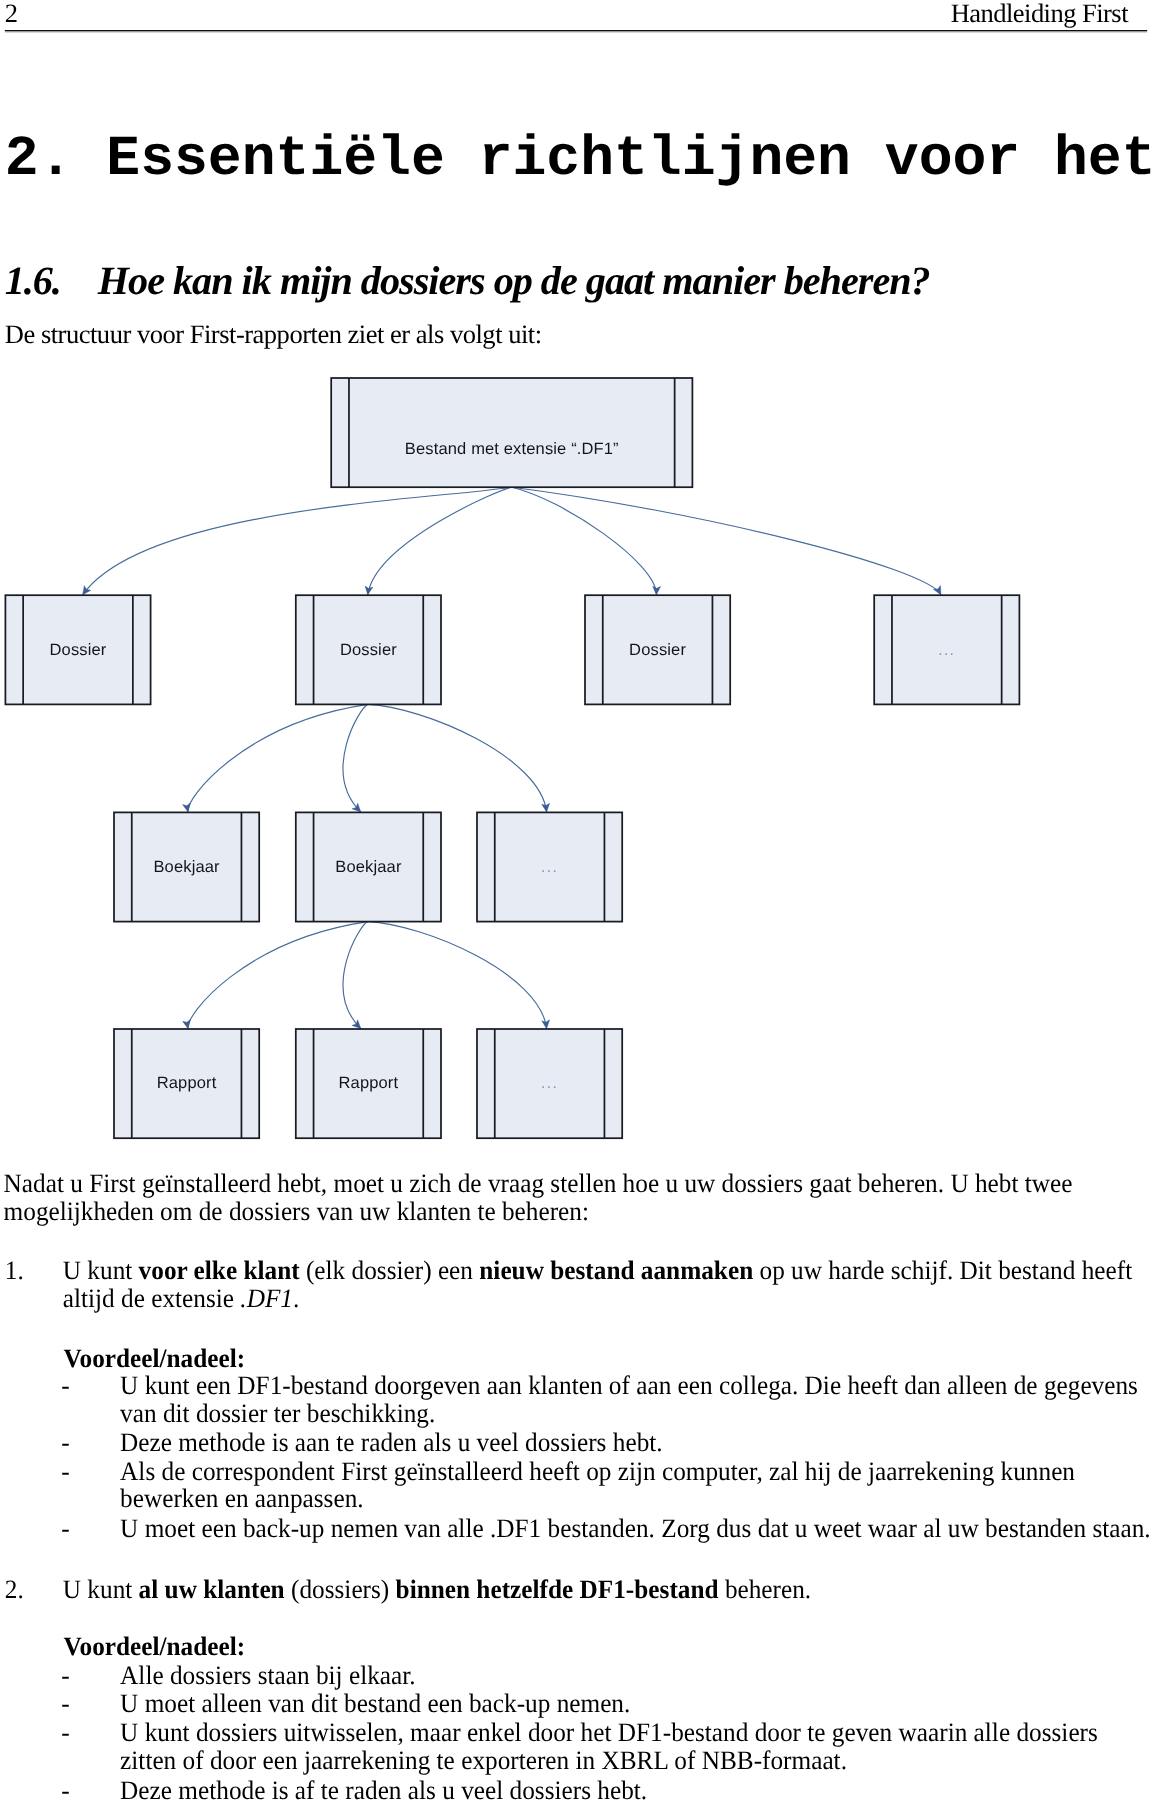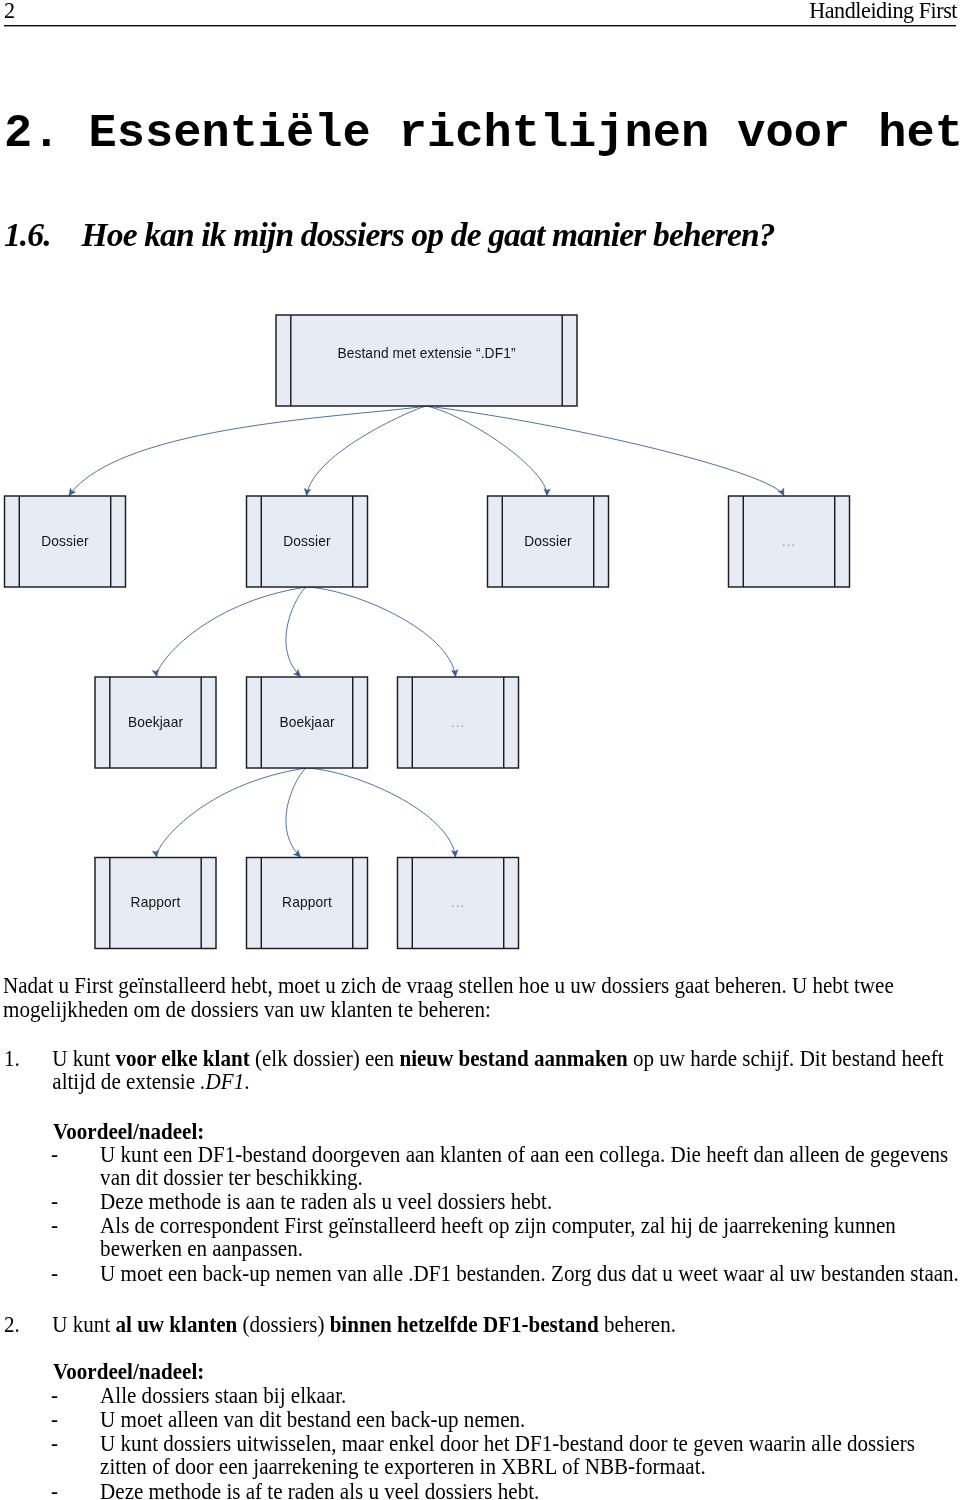--- a/index.html
+++ b/index.html
@@ -4,21 +4,21 @@
 <title>Handleiding First</title>
 <style>
   html,body{margin:0;padding:0;background:#fff;}
   body{width:960px;height:1500px;overflow:hidden;
        font-family:"Liberation Serif",serif;color:#000;}
   .page{position:relative;width:960px;height:1500px;background:#fff;}
 
   
   .hdr{position:absolute;left:0;top:0;width:960px;height:27px;}
   .hdr .pg{position:absolute;left:4px;top:-0.6px;font-size:22.1px;line-height:24px;letter-spacing:-0.2px;}
-  .hdr .ttl{position:absolute;right:3px;top:-0.6px;font-size:22.1px;line-height:24px;letter-spacing:-0.44px;margin-left:32px;}
+  .hdr .ttl{position:absolute;right:20px;top:-0.6px;font-size:22.1px;line-height:24px;letter-spacing:-0.44px;margin-left:32px;}
   .hdr .rule{position:absolute;left:4px;top:25.0px;width:952px;height:2px;
               background:linear-gradient(to bottom,#0d0d0d 0,#0d0d0d 1px,#9a9a9a 1px,#9a9a9a 2px);}
 
   
   .h1{position:absolute;left:4px;top:116.3px;margin:0;font-size:47px;font-weight:bold;
       line-height:36px;letter-spacing:0px;white-space:nowrap;font-family:Liberation Mono, monospace;}
   .h2{position:absolute;left:4px;top:217.8px;margin:0;font-size:33.5px;font-weight:bold;
       font-style:italic;line-height:34px;white-space:nowrap;letter-spacing:-0.84px;}
   .h2 .num{display:inline-block;width:77.5px;letter-spacing:-0.9px;}
   .lead{position:absolute;left:4px;top:267px;font-size:22.1px;line-height:24px;white-space:nowrap;letter-spacing:-0.405px;}
@@ -55,20 +55,21 @@
 <body>
 
 <div class="page">
 <div class="hdr">
 <span class="pg">2</span>
 <span class="ttl">Handleiding First</span>
 <div class="rule"></div>
 </div>
 <h1 class="h1">2. Essentiële richtlijnen voor het eerste gebruik</h1>
 <h2 class="h2"><span class="num">1.6.</span><span>Hoe kan ik mijn dossiers op de gaat manier beheren?</span></h2>
+<div class="lead">De structuur voor First-rapporten ziet er als volgt uit:</div>
 <svg class="diagram" width="960" height="1500" viewBox="0 0 960 1500">
 <defs>
 <marker id="ah" markerWidth="8" markerHeight="8" refX="7.1" refY="4" orient="auto" markerUnits="userSpaceOnUse">
 <path d="M0.3,0.7 L7.3,4 L0.3,7.3 L1.9,4 Z" fill="#3a5d93" stroke="#3a5d93" stroke-width="0.35" stroke-linejoin="miter"></path>
 </marker>
 </defs>
 <path class="dgarr" d="M426.6,406.0 C356.9,416.5 120.5,423.6 69.0,495.5" marker-end="url(#ah)"></path>
 <path class="dgarr" d="M426.6,406.0 C418.4,406.9 313.0,451.6 306.5,495.5" marker-end="url(#ah)"></path>
 <path class="dgarr" d="M426.6,406.0 C469.1,415.9 547.6,469.5 547.0,495.5" marker-end="url(#ah)"></path>
 <path class="dgarr" d="M426.6,406.0 C577.8,425.2 771.5,472.3 784.0,495.5" marker-end="url(#ah)"></path>
@@ -128,21 +129,21 @@
 <line class="dgi" x1="261.3" y1="857.5" x2="261.3" y2="948.5"></line>
 <line class="dgi" x1="352.7" y1="857.5" x2="352.7" y2="948.5"></line>
 </g>
 <g>
 <rect class="dgf" x="397.5" y="857.5" width="121.0" height="91.0"></rect>
 <line class="dgi" x1="412.3" y1="857.5" x2="412.3" y2="948.5"></line>
 <line class="dgi" x1="503.7" y1="857.5" x2="503.7" y2="948.5"></line>
 </g>
 </svg>
 
-<div class="dglabel" style="left:266.5px;top:343px;">Bestand met extensie “.DF1”</div>
+<div class="dglabel" style="left:266.5px;top:363px;">Bestand met extensie “.DF1”</div>
 <div class="dglabel" style="left:-95.0px;top:530.5px;">Dossier</div>
 <div class="dglabel" style="left:147.0px;top:530.5px;">Dossier</div>
 <div class="dglabel" style="left:388.0px;top:530.5px;">Dossier</div>
 <div class="dglabel faint" style="left:629.0px;top:530.5px;">...</div>
 <div class="dglabel" style="left:-4.5px;top:711.5px;">Boekjaar</div>
 <div class="dglabel" style="left:147.0px;top:711.5px;">Boekjaar</div>
 <div class="dglabel faint" style="left:298.0px;top:711.5px;">...</div>
 <div class="dglabel" style="left:-4.5px;top:892.0px;">Rapport</div>
 <div class="dglabel" style="left:147.0px;top:892.0px;">Rapport</div>
 <div class="dglabel faint" style="left:298.0px;top:892.0px;">...</div>

